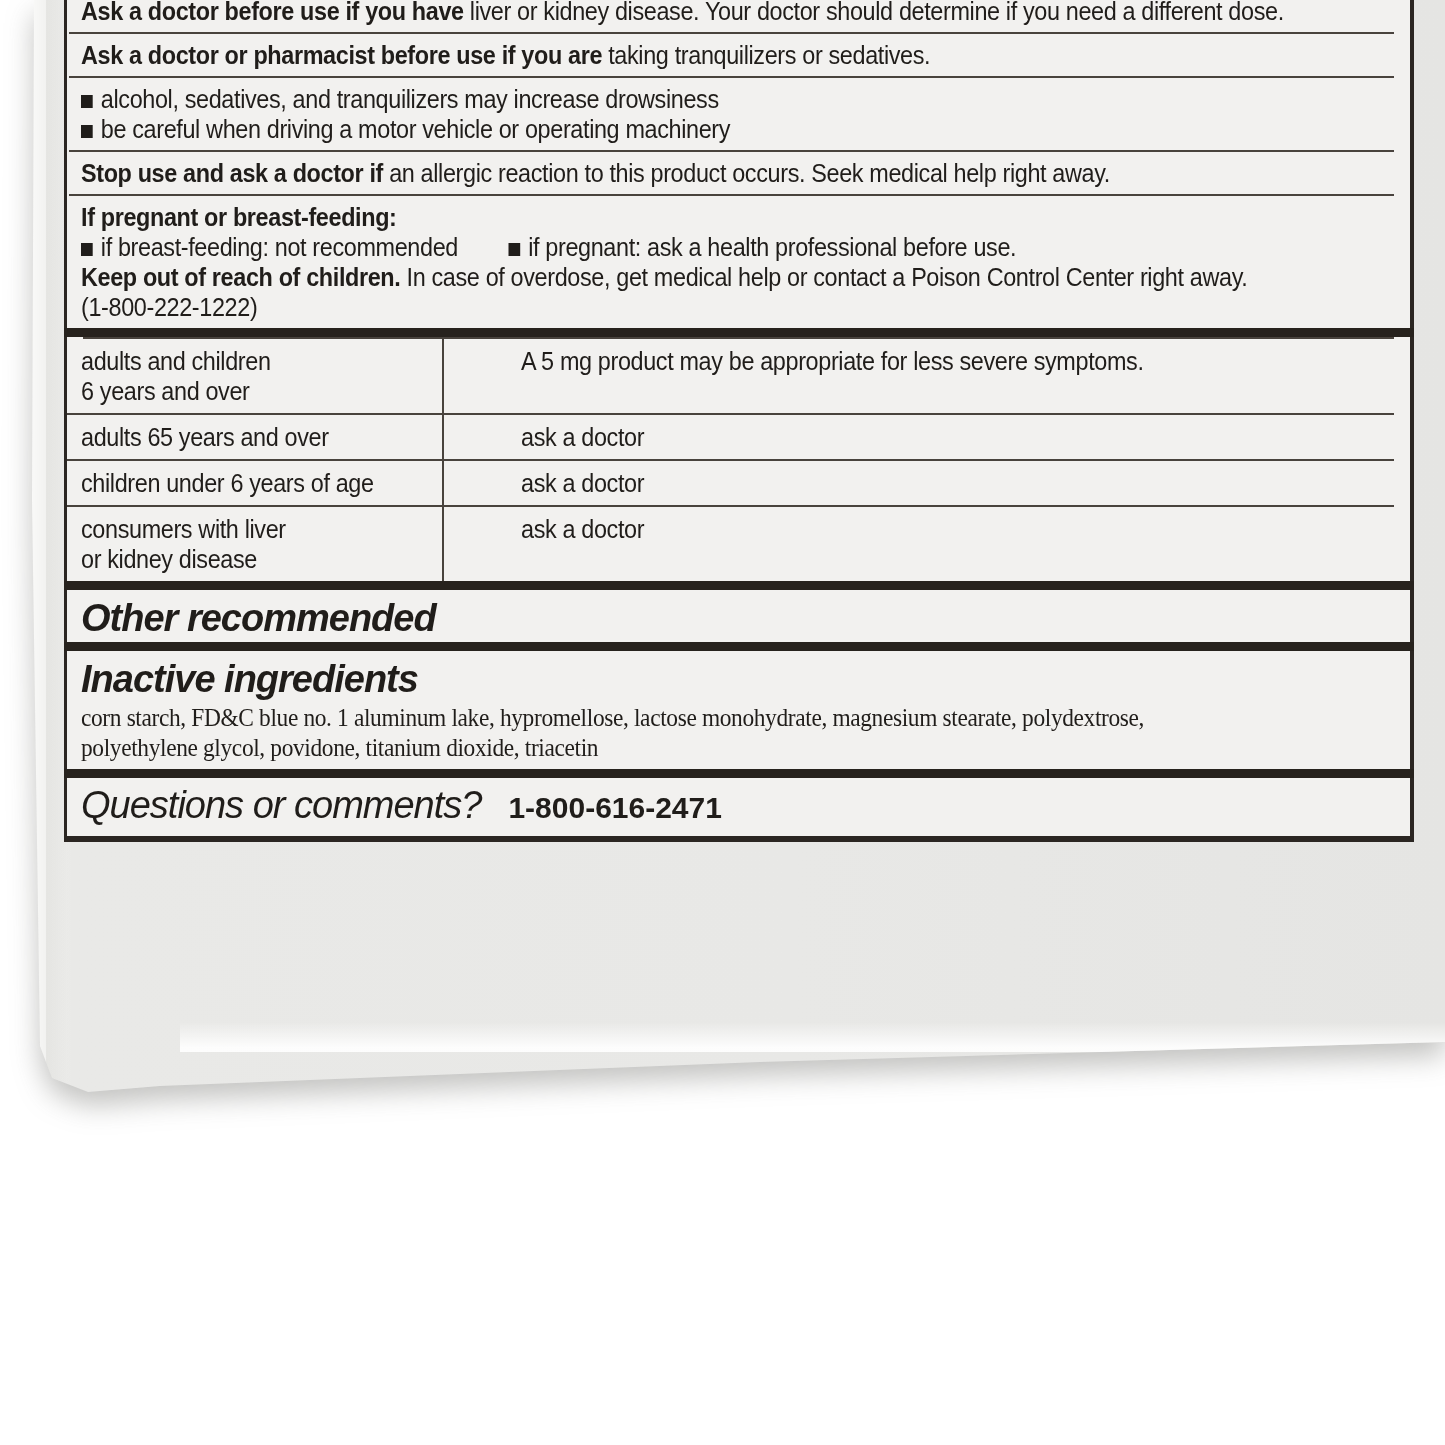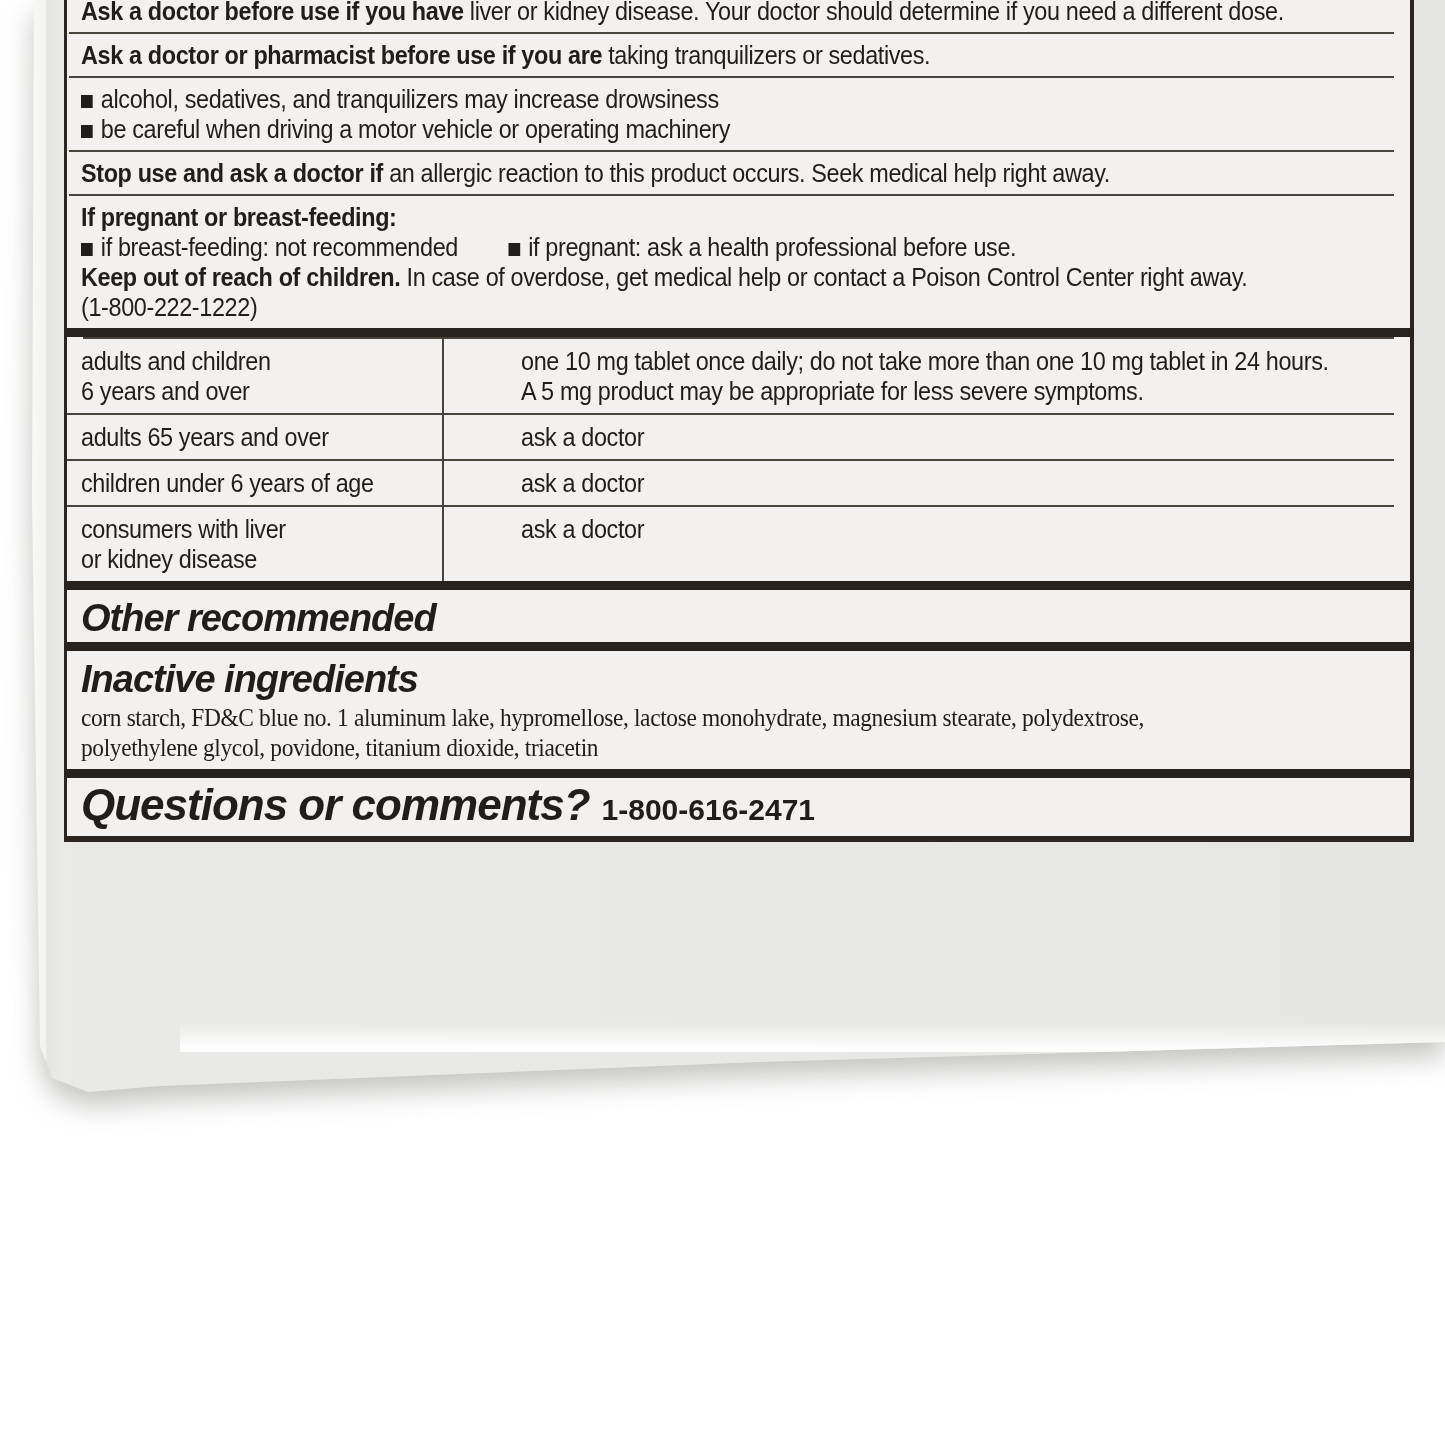--- a/index.html
+++ b/index.html
@@ -53,22 +53,22 @@
   .hr-head{height:2px;background:#49433d;margin:0 16px;}
   
   .dir-table{position:relative;}
   .vline{position:absolute;left:375px;top:0;bottom:0;width:2px;background:#49433d;}
   .trow{display:flex;}
   .tl{width:430px;box-sizing:border-box;padding:7px 2px 7px 14px;overflow:hidden;}
   .tr{flex:1;box-sizing:border-box;padding:7px 16px 7px 24px;overflow:hidden;}
   .hr-full{height:2px;background:#49433d;margin:0 16px 0 0;}
   
   .q-row{padding:6px 14px 10px;overflow:hidden;}
-  .q-title{font-size:44px;line-height:42px;font-weight:bold;font-style:italic;letter-spacing:-1px;margin-top:16px;}
-  .q-phone{font-size:30px;font-weight:bold;letter-spacing:0;margin-left:12px;}
+  .q-title{font-size:38px;line-height:42px;font-weight:normal;font-style:italic;letter-spacing:-1px;margin-top:16px;}
+  .q-phone{font-size:30px;font-weight:bold;letter-spacing:0;margin-left:27px;}
 </style>
 </head>
 <body>
 
 <div class="package-wrap">
   <div class="package"></div>
 </div>
 
 <div class="label">
 
@@ -109,21 +109,20 @@
     <div class="hr-head"></div>
     <div class="dir-table">
       <div class="vline"></div>
 
       <div class="trow">
         <div class="tl">
           <div class="line"><span class="cond">adults and children</span></div>
           <div class="line"><span class="cond">6 years and over</span></div>
         </div>
         <div class="tr">
-          <div class="line"><span class="cond">one 10 mg tablet once daily; do not take more than one 10 mg tablet in 24 hours.</span></div>
           <div class="line"><span class="cond">A 5 mg product may be appropriate for less severe symptoms.</span></div>
         </div>
       </div>
       <div class="hr-full"></div>
 
       <div class="trow">
         <div class="tl">
             <div class="line"><span class="cond">adults 65 years and over</span></div>
           </div>
         <div class="tr">

